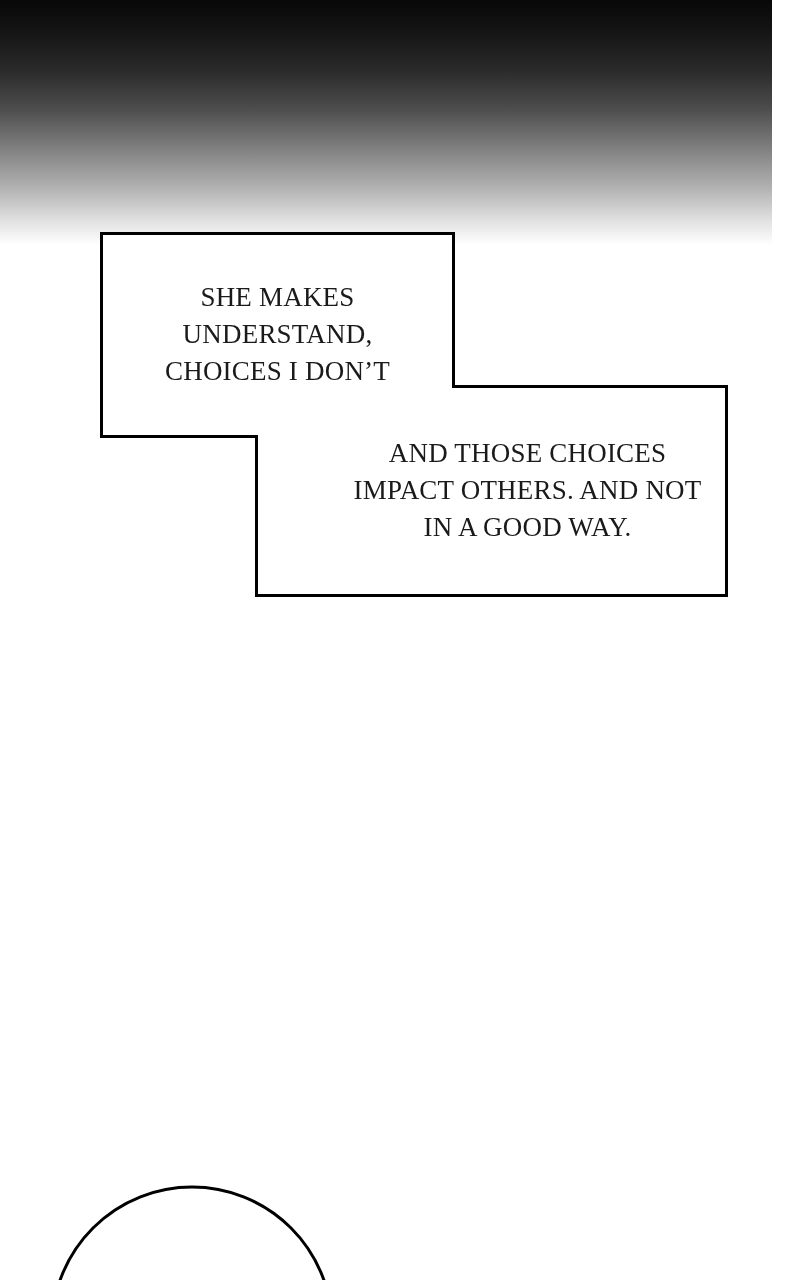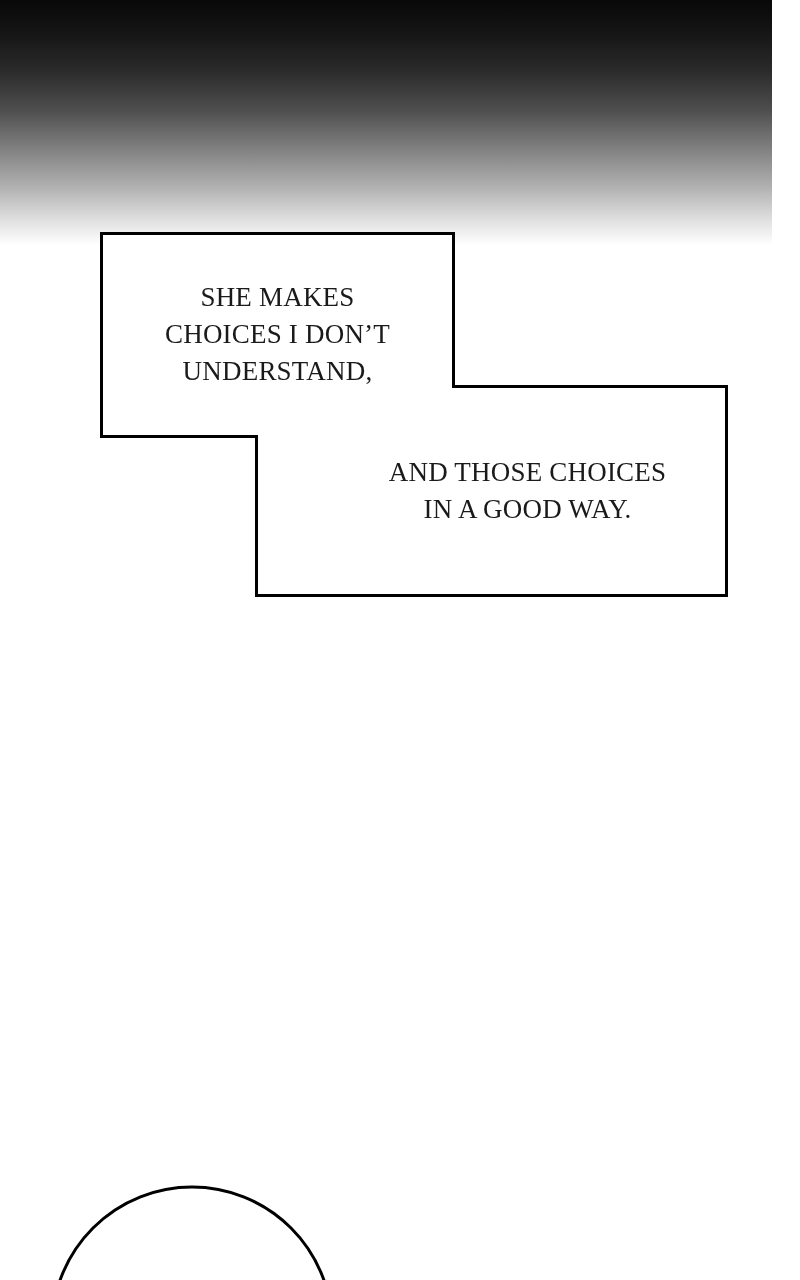--- a/index.html
+++ b/index.html
@@ -77,22 +77,23 @@
 
   <svg class="shapes" viewBox="0 0 800 1280" xmlns="http://www.w3.org/2000/svg">
 
     <path d="M101.5,233.5 L453.5,233.5 L453.5,386.5 L726.5,386.5 L726.5,595.5 L256.5,595.5 L256.5,436.5 L101.5,436.5 Z" fill="#ffffff" stroke="#000000" stroke-width="3" stroke-linejoin="miter"></path>
 
     <circle cx="192" cy="1327" r="140" fill="#ffffff" stroke="#000000" stroke-width="3"></circle>
   </svg>
 
   <div class="bubble-text bubble-text-1">
     <div class="speech-line">SHE MAKES</div>
+    <div class="speech-line">UNDERSTAND,</div>
     <div class="speech-line">CHOICES I DON’T</div>
-    <div class="speech-line">UNDERSTAND,</div>
   </div>
 
   <div class="bubble-text bubble-text-2">
     <div class="speech-line">AND THOSE CHOICES</div>
+    <div class="speech-line">IMPACT OTHERS. AND NOT</div>
     <div class="speech-line">IN A GOOD WAY.</div>
   </div>
 
 </div>
 
 </body></html>

